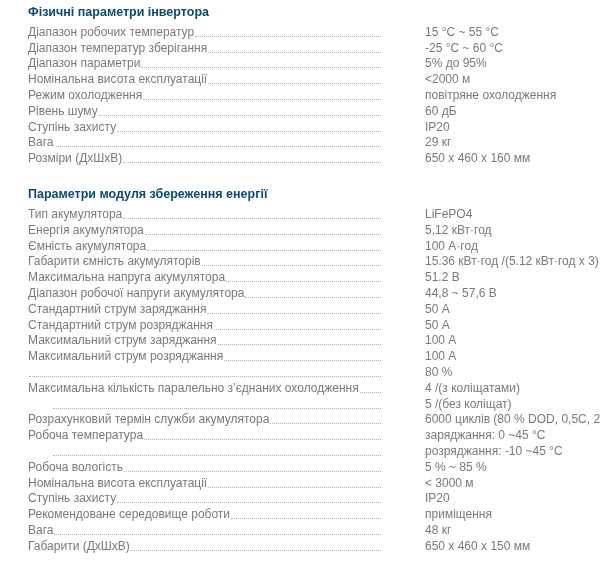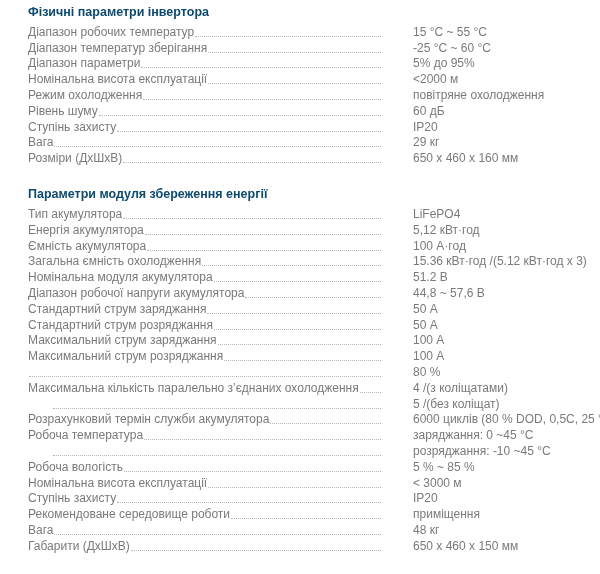--- a/index.html
+++ b/index.html
@@ -3,21 +3,21 @@
 <meta charset="utf-8">
 <style>
   html, body { margin: 0; padding: 0; background: #ffffff; }
   body { width: 600px; height: 574px; overflow: hidden; font-family: "Liberation Sans", sans-serif; }
   .wrap { position: relative; padding: 0 0 0 28px; }
   .section-title { font-size: 12.5px; font-weight: bold; color: #0c4a6e; height: 20px; line-height: 20px; margin-top: 2px; margin-bottom: 2px; }
   .section-title.second { margin-top: 18px; }
   .row { display: flex; align-items: flex-end; height: 15.8px; font-size: 12px; color: #7a7a7a; line-height: 15px; }
   .row .label { white-space: nowrap; }
   .row .leader { flex: none; border-bottom: 1px dotted #b5b5b5; height: 0; margin-bottom: 3px; margin-left: 1px; }
-  .row .value { position: absolute; left: 385px; white-space: nowrap; }
+  .row .value { position: absolute; left: 397px; white-space: nowrap; }
   .row { position: relative; width: 353px; align-items: flex-end; }
   .row .leader { flex: 1; }
   .row.cont .spacer { width: 24px; flex: none; }
 </style>
 </head>
 <body>
 
 <div class="wrap">
 
   <div class="section-title">Фізичні параметри інвертора</div>
@@ -80,26 +80,26 @@
         <span class="label">Енергія акумулятора</span>
         <span class="leader"></span>
         <span class="value">5,12 кВт·год</span>
       </div>
     <div class="row">
         <span class="label">Ємність акумулятора</span>
         <span class="leader"></span>
         <span class="value">100 А·год</span>
       </div>
     <div class="row">
-        <span class="label">Загальна ємність охолодження</span>
+        <span class="label">Габарити ємність акумуляторів</span>
         <span class="leader"></span>
         <span class="value">15.36 кВт·год /(5.12 кВт·год x 3)</span>
       </div>
     <div class="row">
-        <span class="label">Номінальна модуля акумулятора</span>
+        <span class="label">Максимальна напруга акумулятора</span>
         <span class="leader"></span>
         <span class="value">51.2 В</span>
       </div>
     <div class="row">
         <span class="label">Діапазон робочої напруги акумулятора</span>
         <span class="leader"></span>
         <span class="value">44,8 ~ 57,6 В</span>
       </div>
     <div class="row">
         <span class="label">Стандартний струм заряджання</span>

